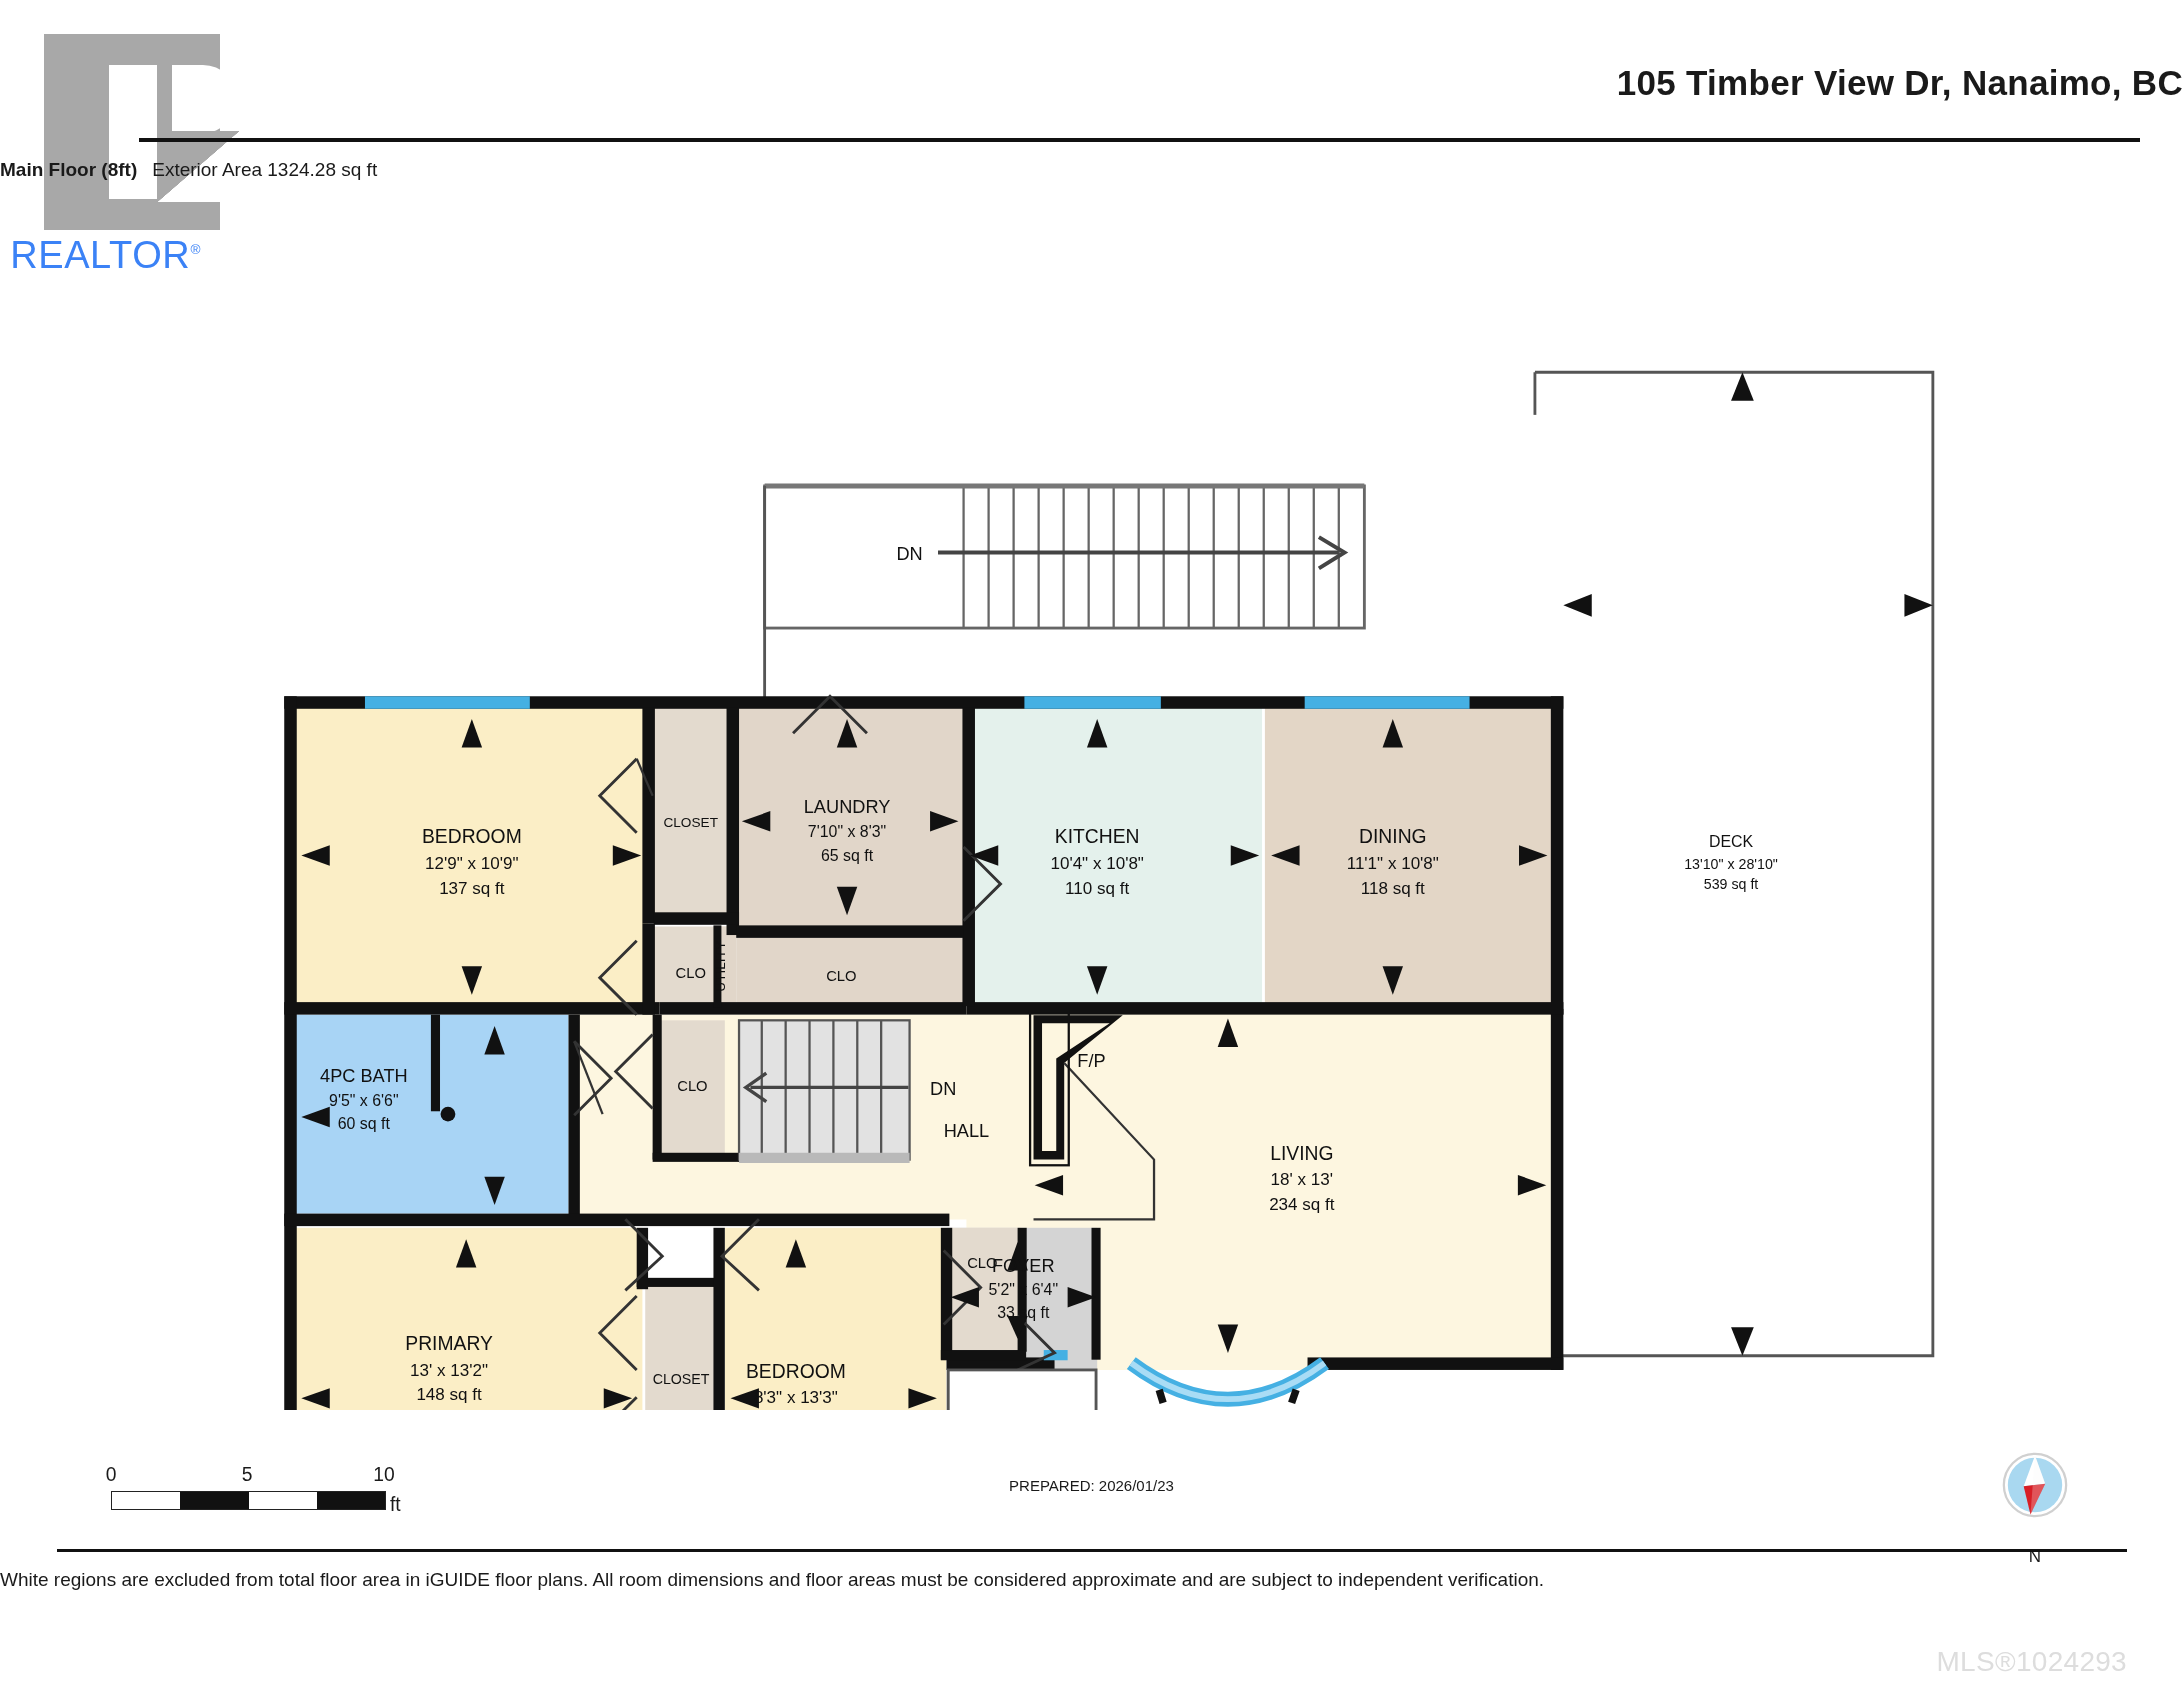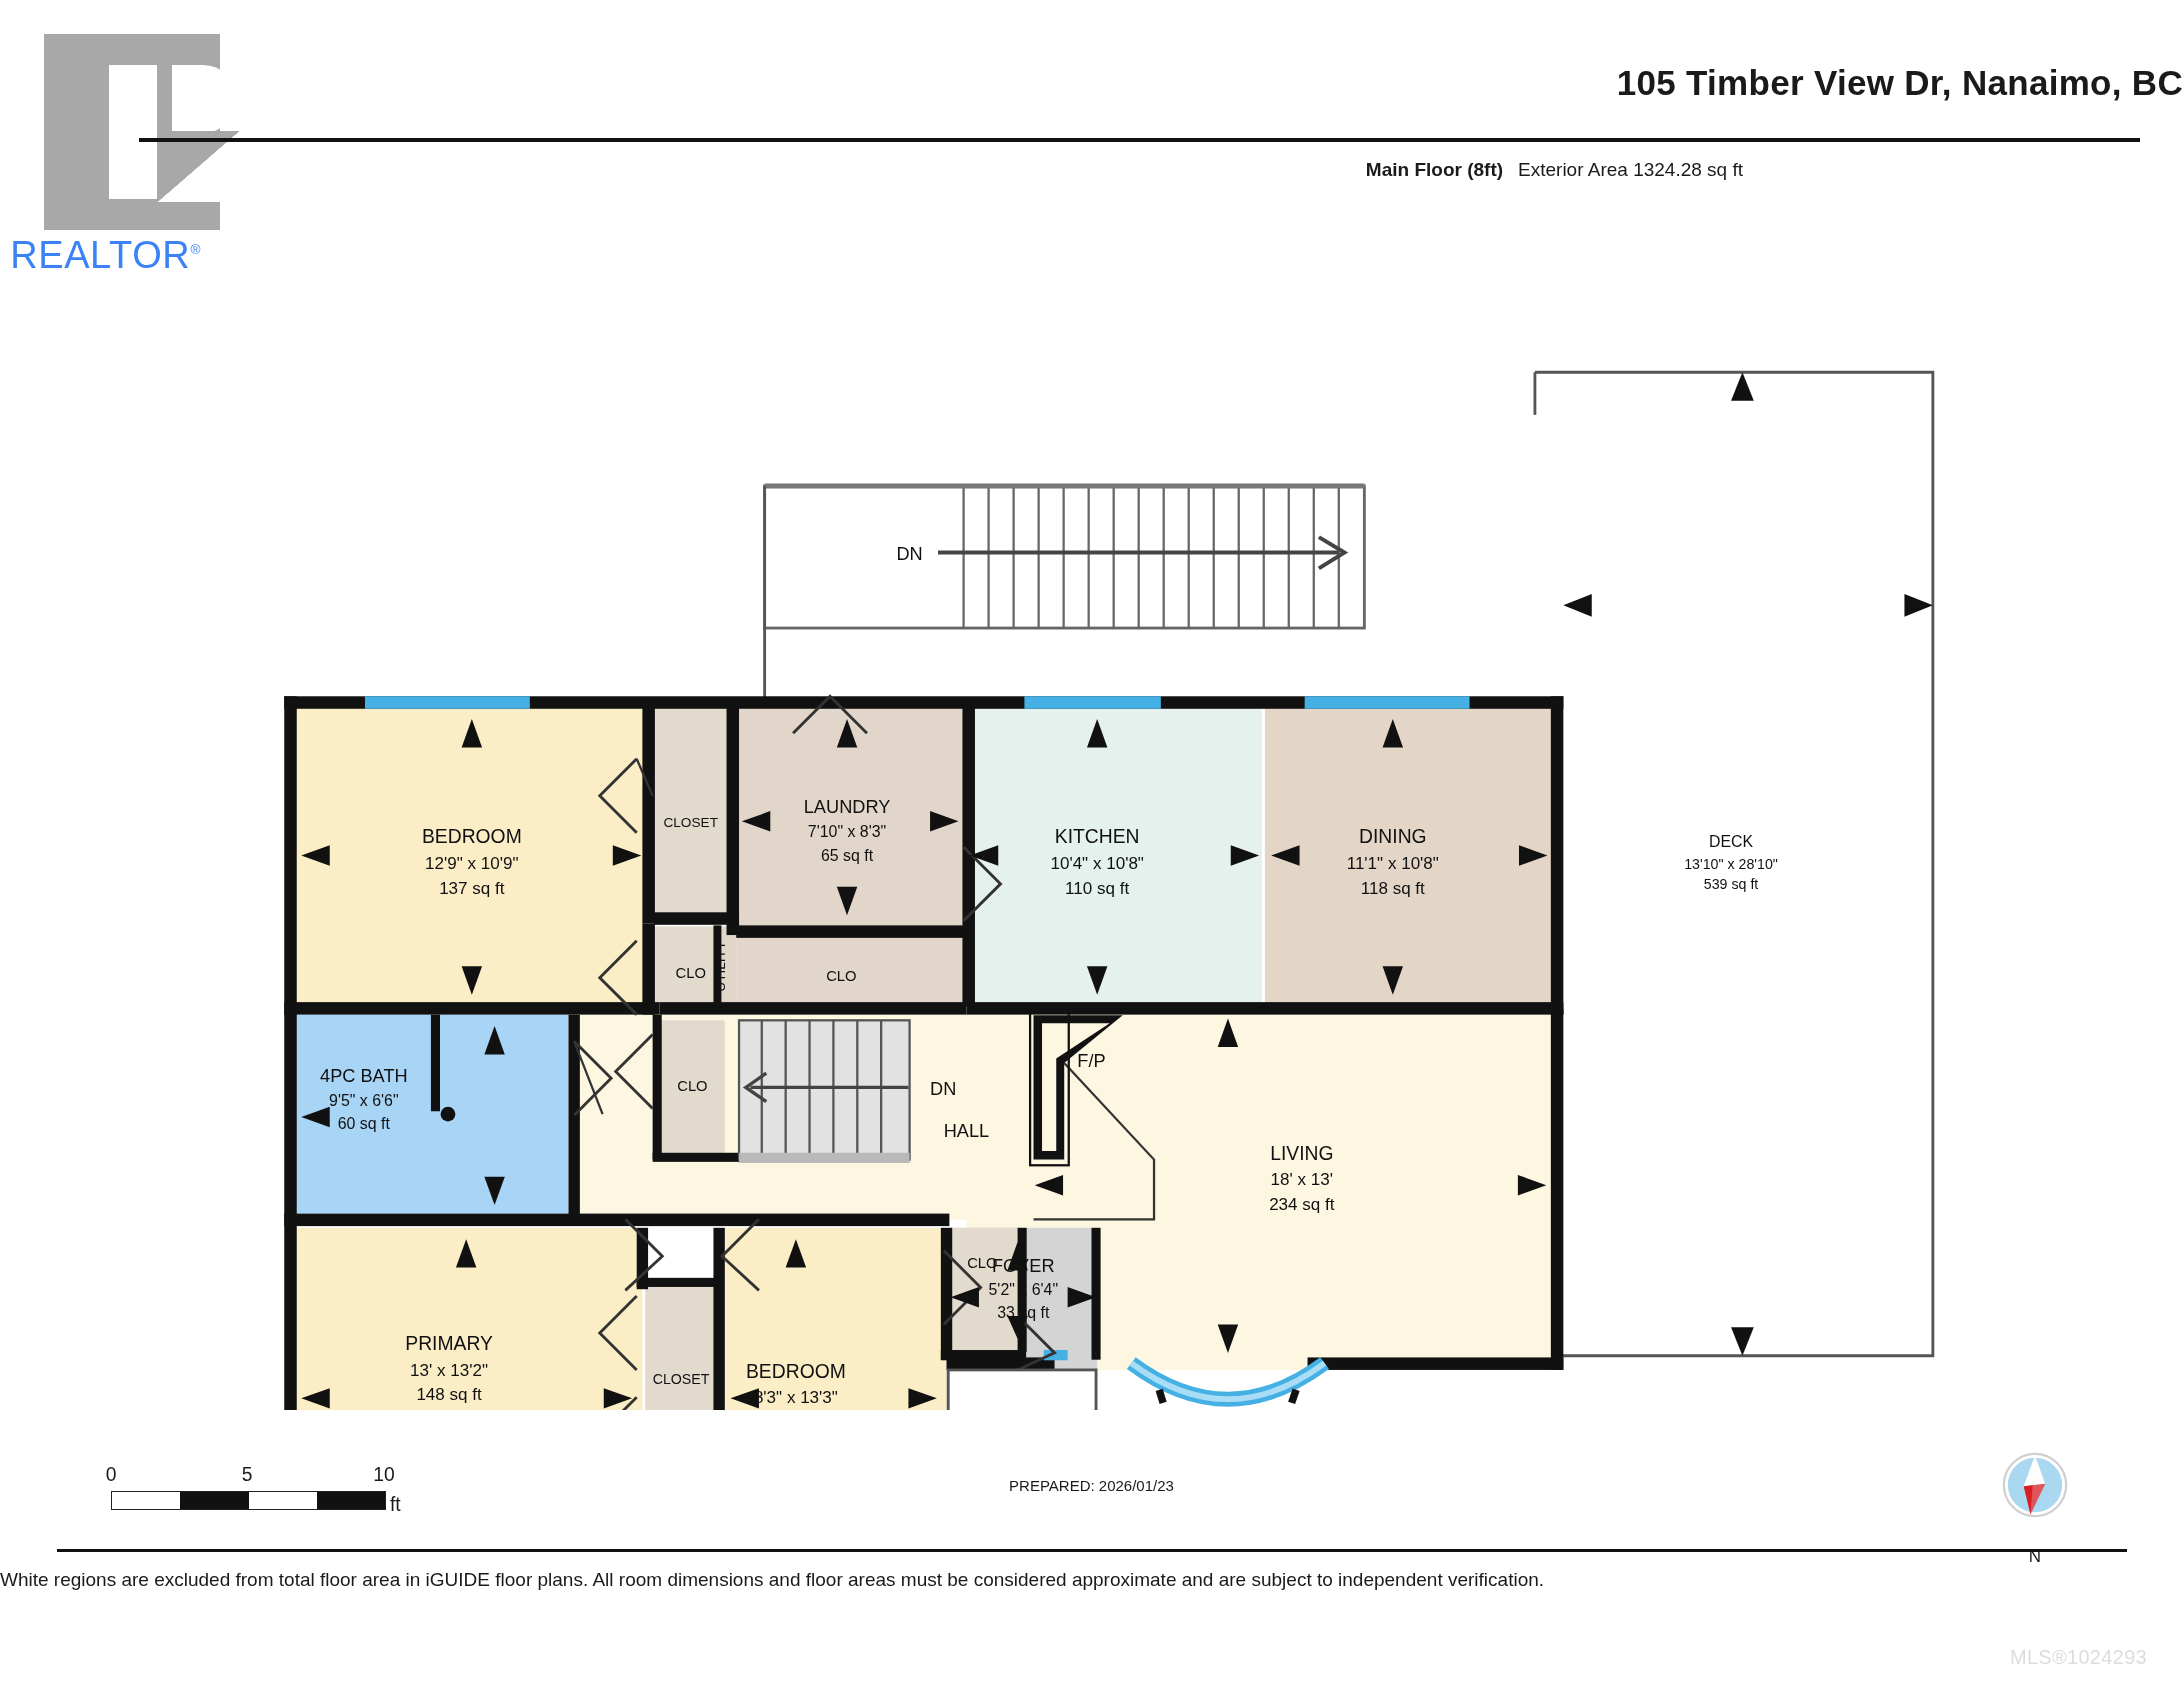--- a/index.html
+++ b/index.html
@@ -30,21 +30,21 @@
 
   #title-bar{position:absolute;left:0;top:63px;width:2183px;}
   #page-title{
     position:absolute;left:0;top:0;width:2183px;text-align:right;
     font-size:35px;font-weight:bold;letter-spacing:0.3px;
   }
   #title-rule{
     position:absolute;left:139px;top:75px;width:2001px;height:4px;background:#111;
   }
   #subtitle{
-    position:absolute;left:0;top:96px;width:1743px;text-align:right;font-size:19px;
+    position:absolute;left:0;top:96px;width:1743px;text-align:left;font-size:19px;
   }
   #subtitle b{font-weight:bold;}
   #subtitle span.sep{display:inline-block;width:15px;}
 
   
   #plan{position:absolute;left:0;top:227px;width:1748px;height:1183px;}
   #plan svg{display:block;}
 
   
   #scalebar{position:absolute;left:111px;top:1464px;width:296px;height:74px;}
@@ -60,21 +60,21 @@
   }
 
   #compass{position:absolute;left:2001px;top:1451px;width:108px;height:125px;}
   #compass .lbl{position:absolute;left:0;top:96px;width:68px;text-align:center;font-size:17px;}
 
   #footer-rule{position:absolute;left:57px;top:1549px;width:2070px;height:3.4px;background:#111;}
   #disclaimer{
     position:absolute;left:0;top:1569px;width:1896px;text-align:left;font-size:19px;
   }
   #mls{
-    position:absolute;right:36px;top:1646px;font-size:20px;color:#ddd;letter-spacing:0.3px;
+    position:absolute;right:56px;top:1646px;font-size:28px;color:#ddd;letter-spacing:0.3px;
   }
 </style>
 </head>
 <body>
 
 <div id="realtor-logo">
   <div class="mark">
     <div class="stem"></div>
     <div class="bowl"></div>
     <div class="legmask"></div>

